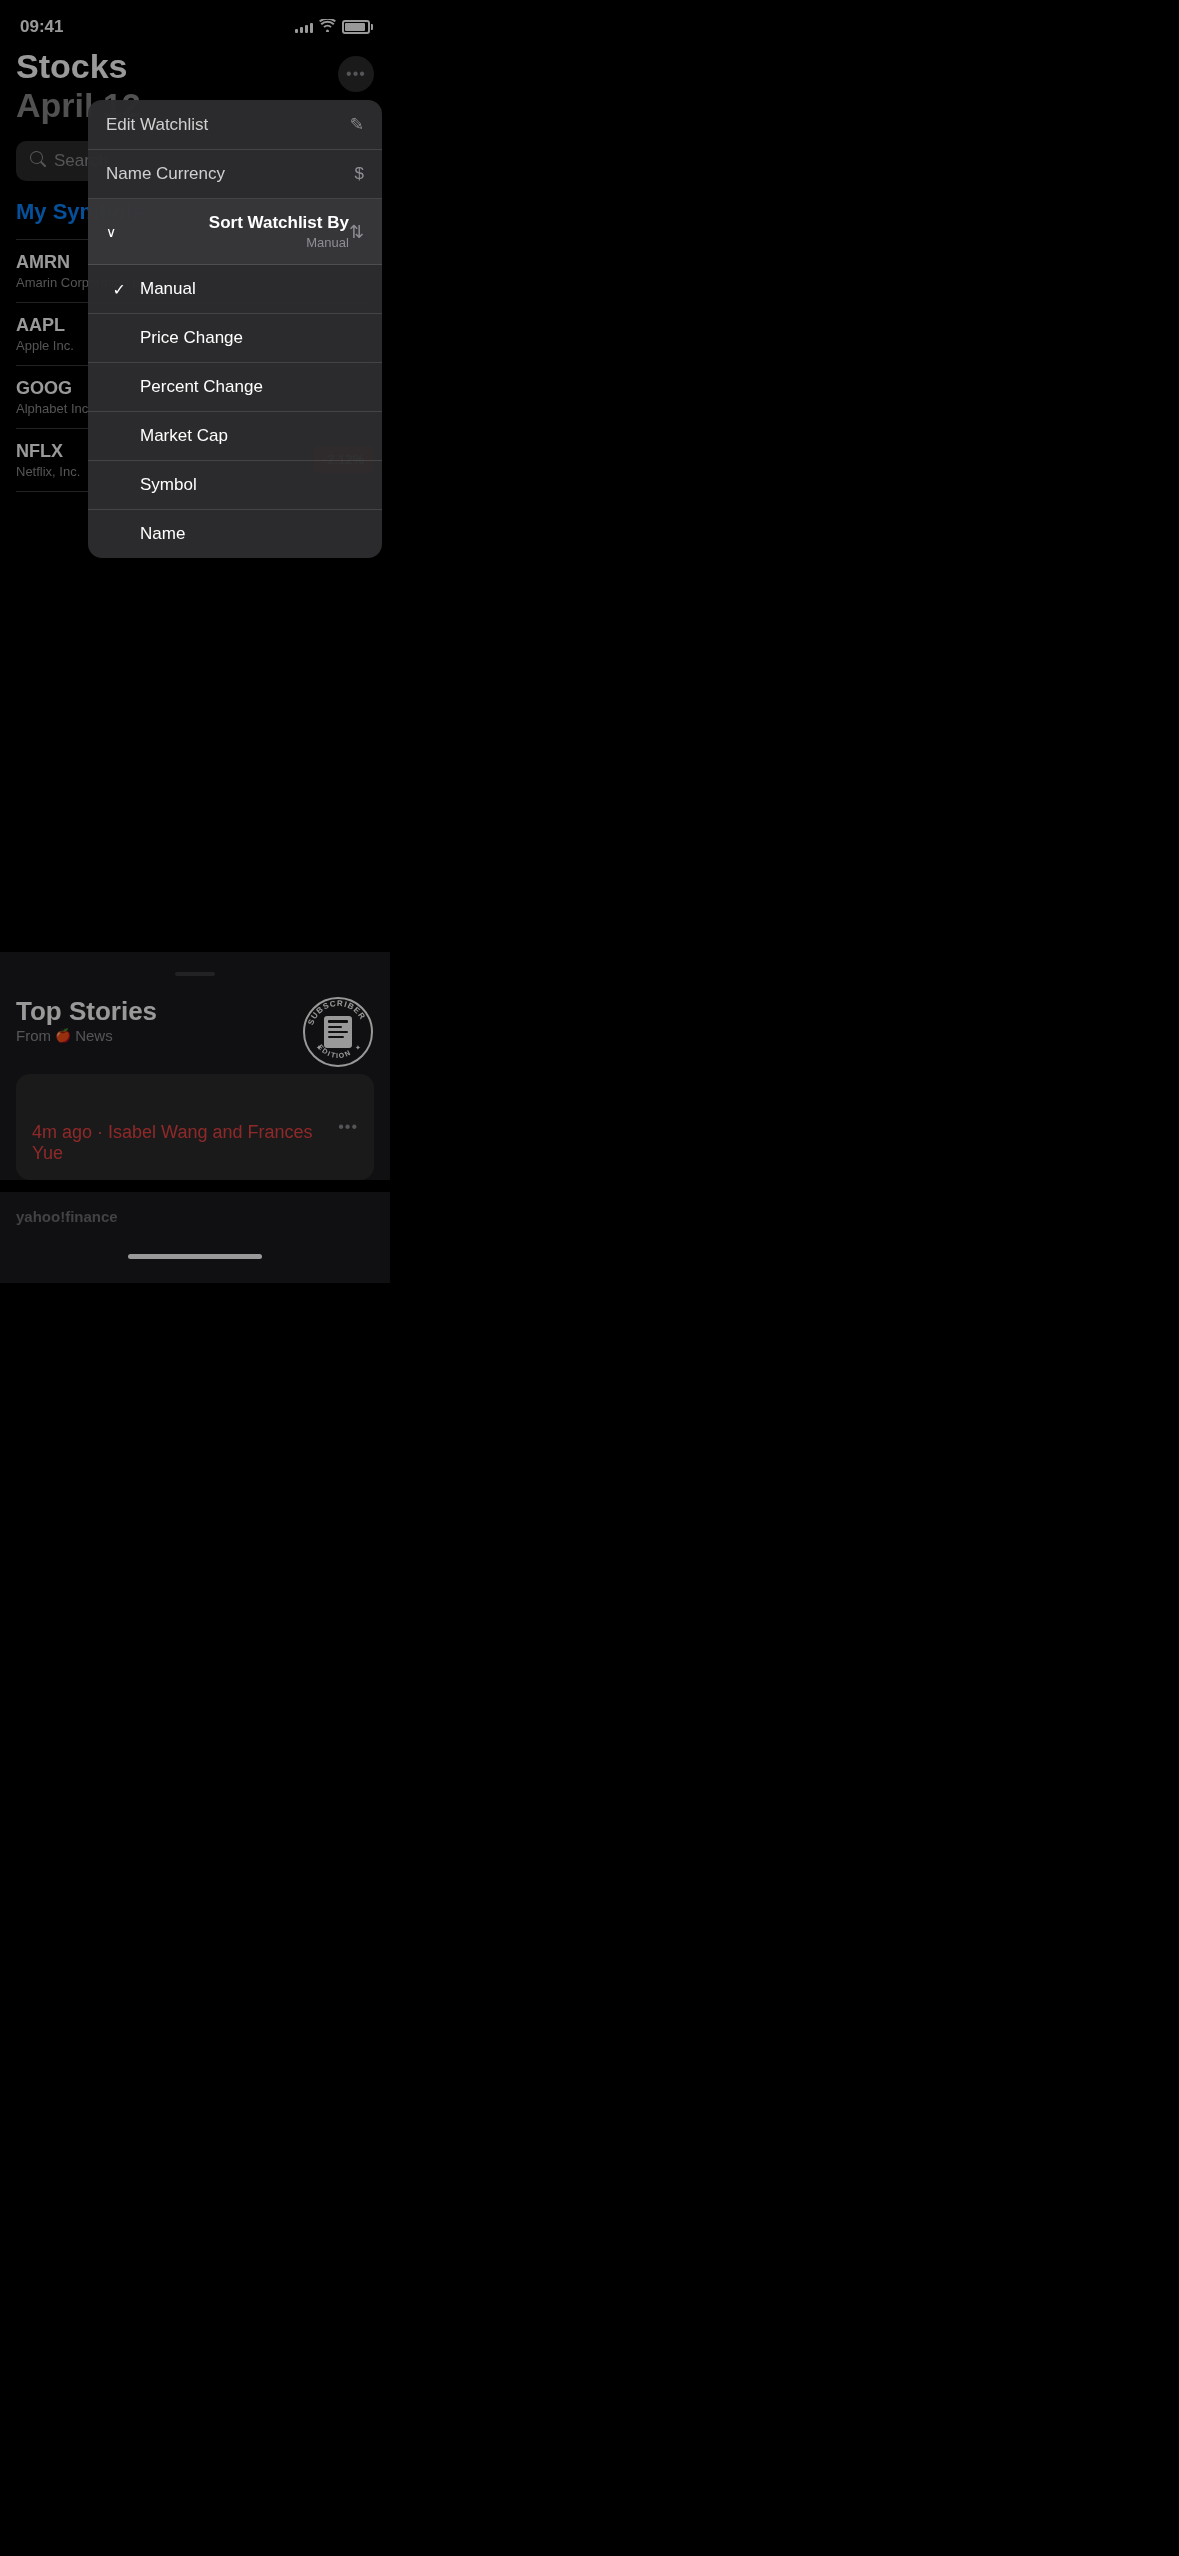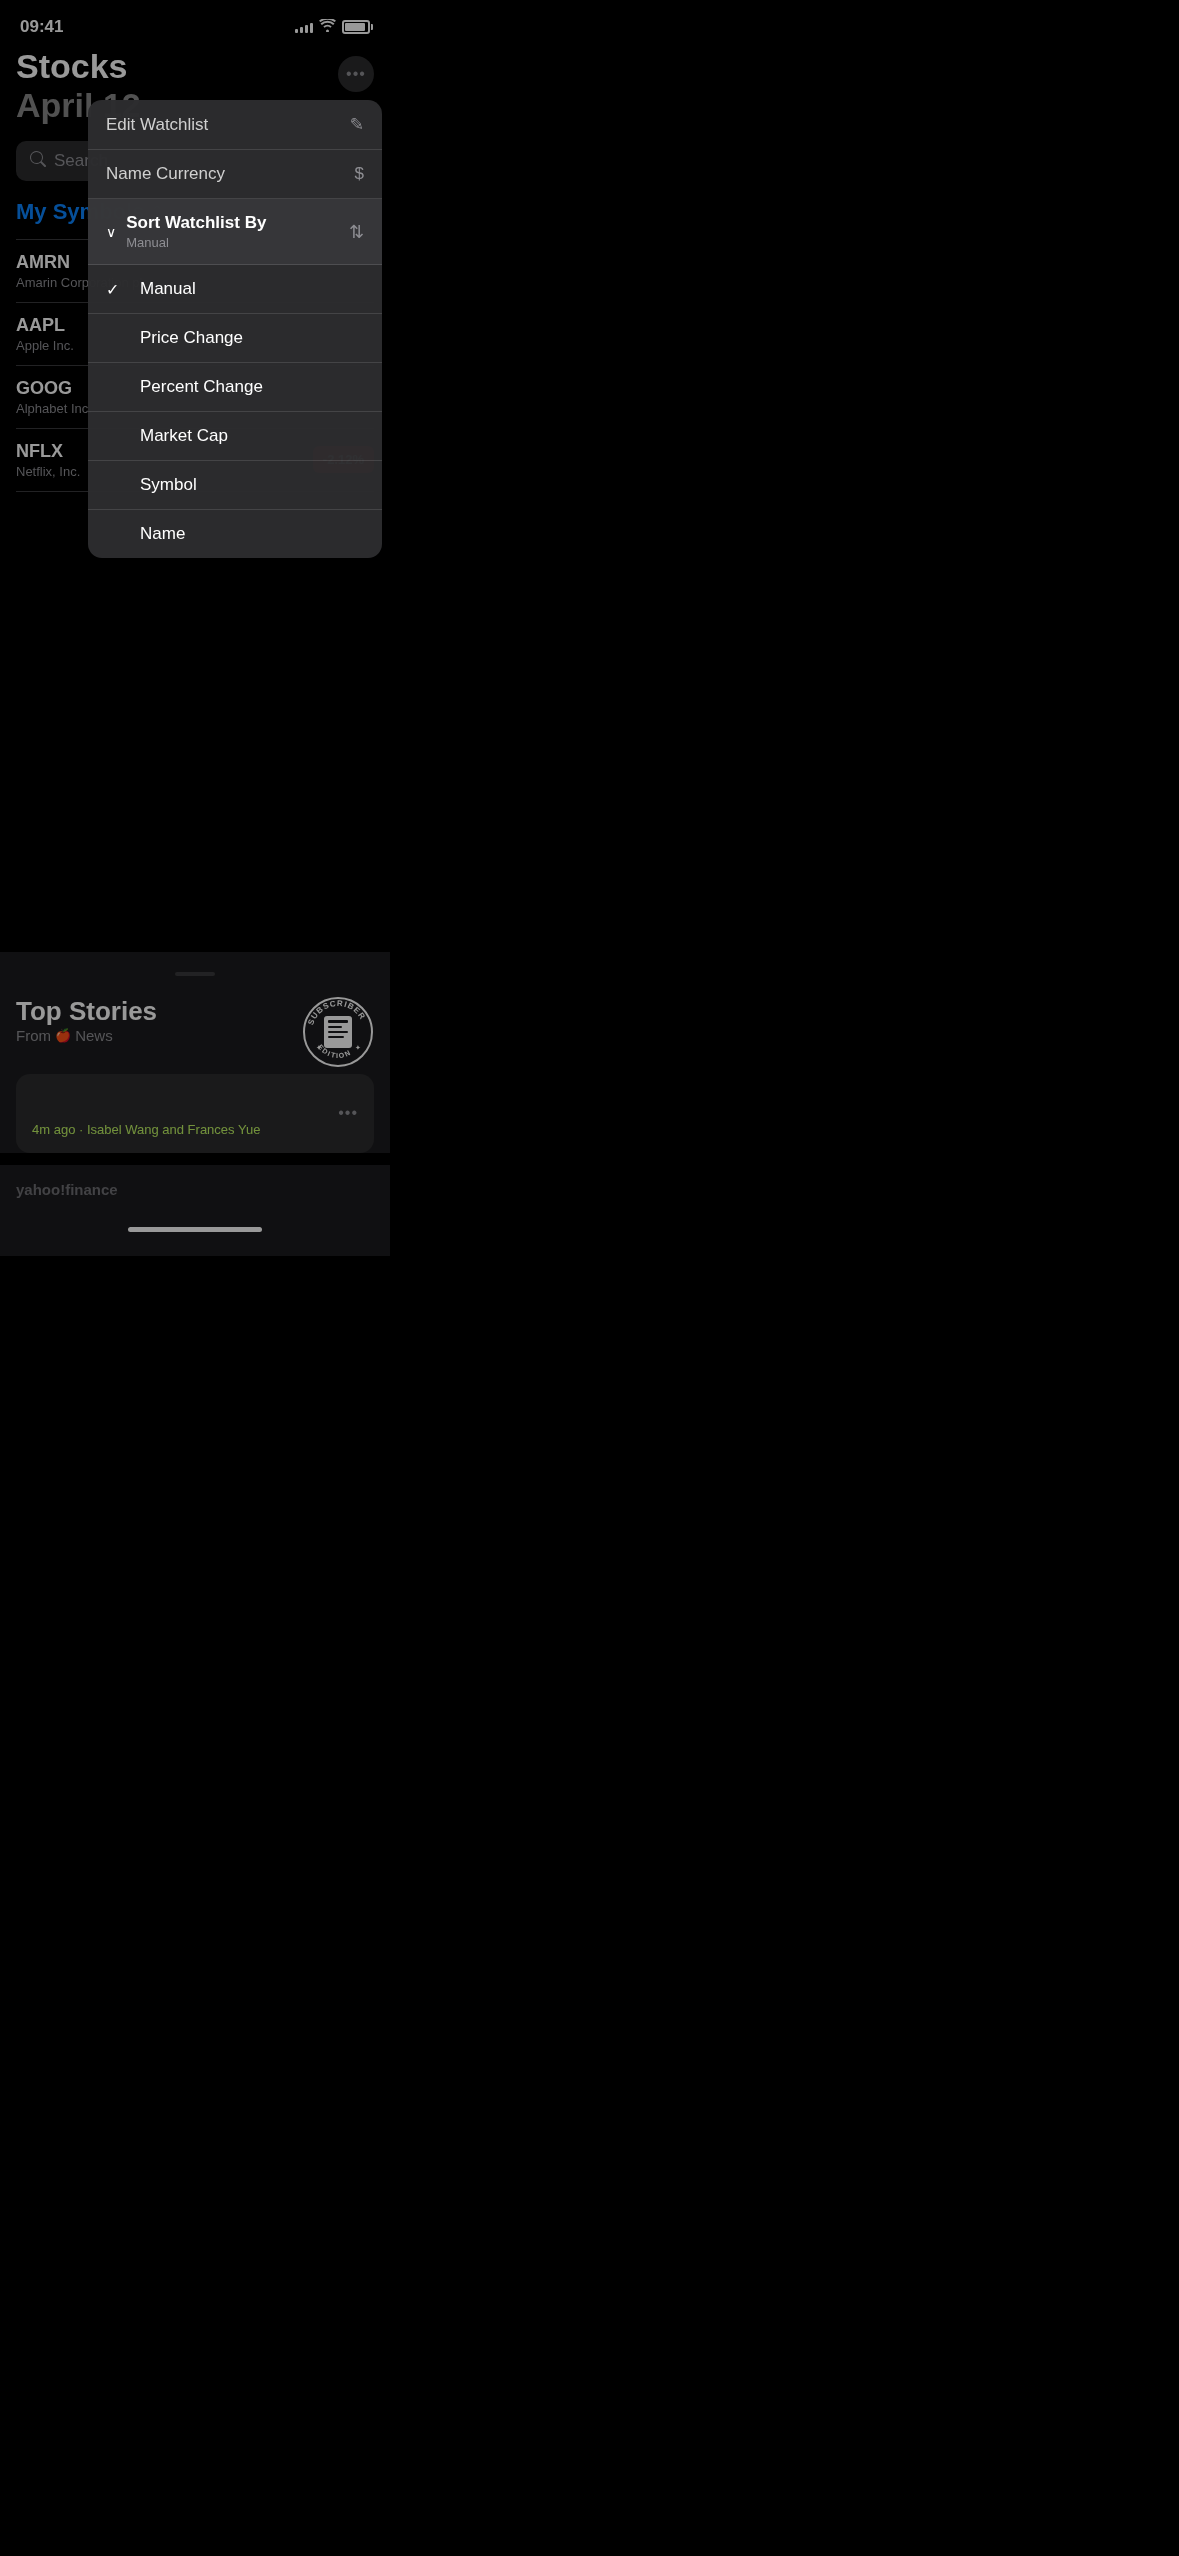--- a/index.html
+++ b/index.html
@@ -195,20 +195,21 @@
 
     .dropdown-menu {
       position: absolute;
       top: 100px;
       left: 88px;
       right: 8px;
       background: rgba(44, 44, 46, 0.97);
       border-radius: 14px;
       z-index: 100;
       overflow: hidden;
+      text-align: right;
     }
 
     .menu-item {
       display: flex;
       align-items: center;
       justify-content: space-between;
       padding: 14px 18px;
       border-bottom: 0.5px solid rgba(255,255,255,0.12);
       cursor: pointer;
     }
@@ -391,22 +392,22 @@
       line-height: 1.1;
     }
 
     .news-meta {
       display: flex;
       justify-content: space-between;
       align-items: center;
     }
 
     .news-time {
-      font-size: 13px;
-      color: #bef264;
+      font-size: 18px;
+      color: #ef4444;
       margin-top: 32px;
     }
 
     .news-more {
       color: #8e8e93;
       font-size: 16px;
       letter-spacing: 1px;
     }
 
     

